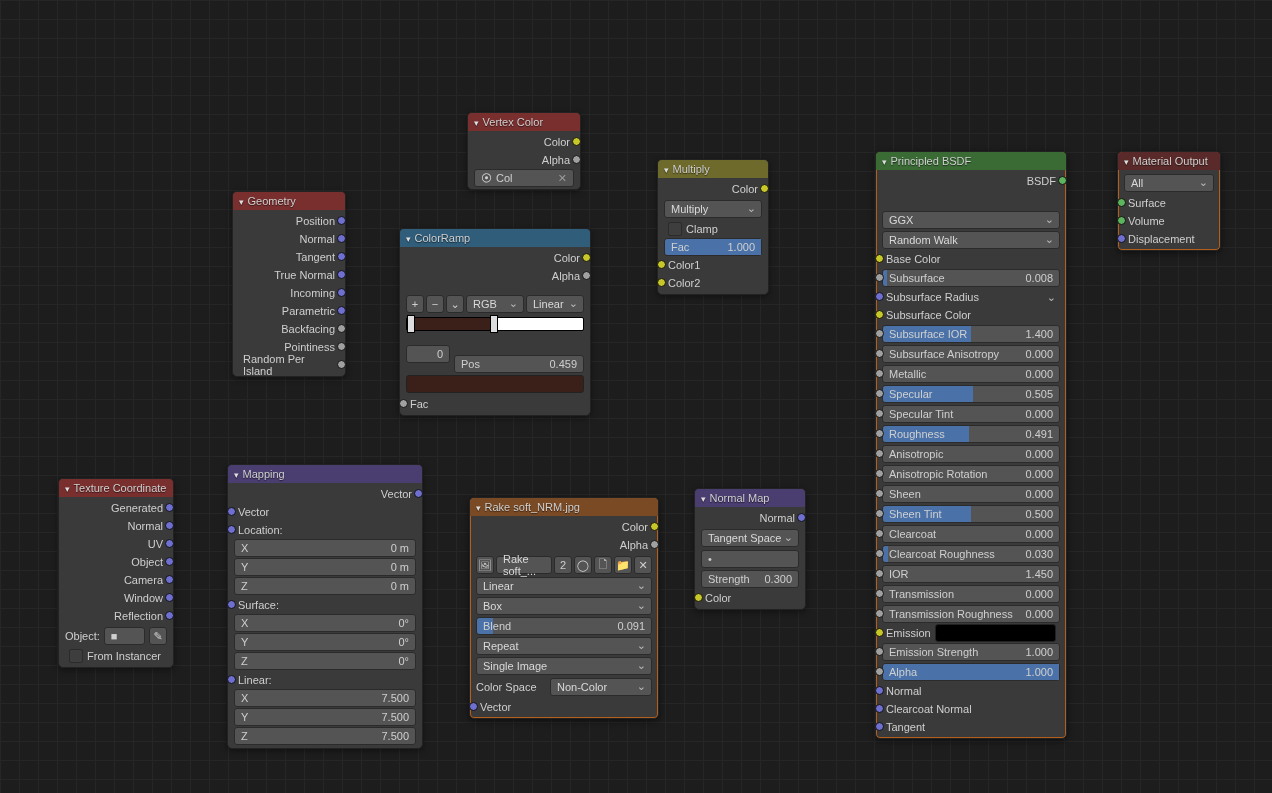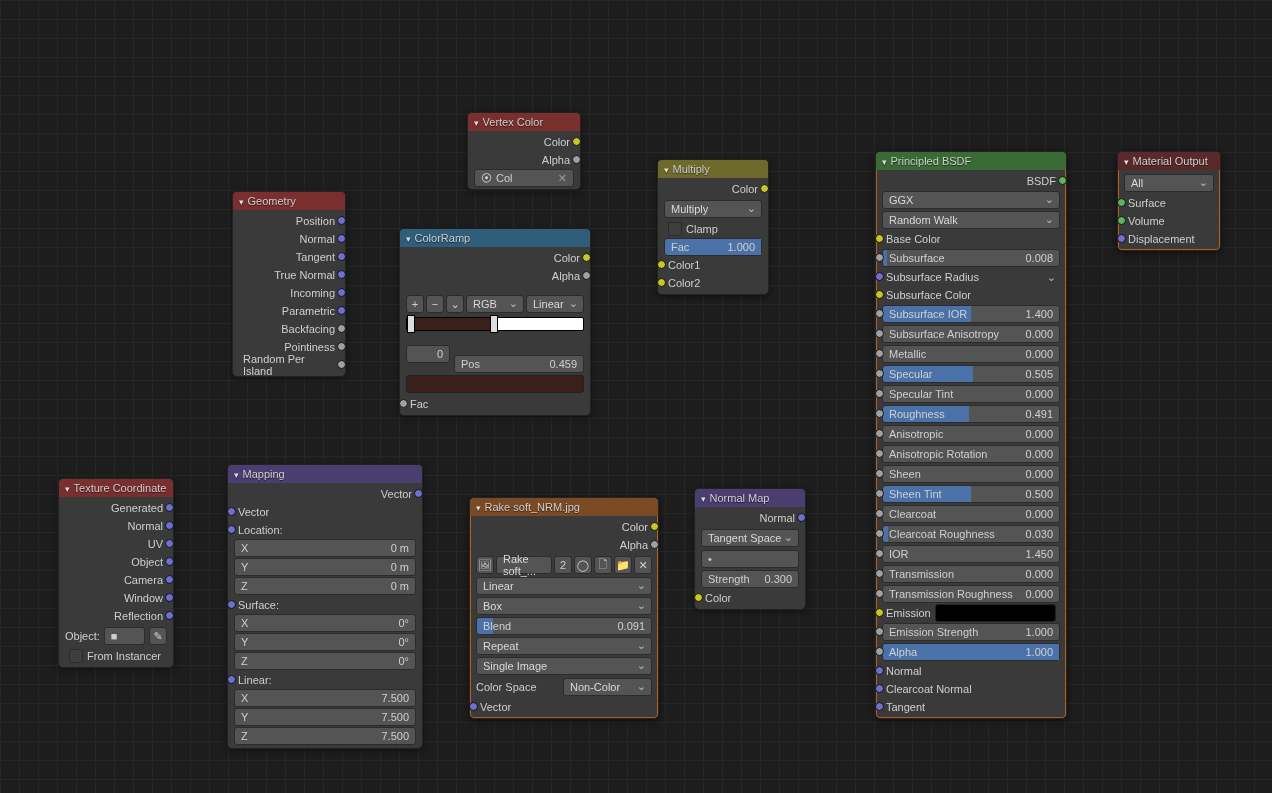--- a/index.html
+++ b/index.html
@@ -238,21 +238,21 @@
 <div class="node sel" style="left:875px; top:151px; width:192px;text-align:center;">
   <div class="title hdr-green">
       <span class="tri"></span>
       <span>Principled BSDF</span>
     </div>
   <div class="body" id="pbody">
     <div class="row r">
         <span>BSDF</span>
         <span class="sock out shader"></span>
       </div>
-    <div style="padding:1px 2px;">
+    <div style="padding:1px 2px;margin-top:20px;">
         <div class="select">GGX</div>
       </div>
     <div style="padding:1px 2px;">
         <div class="select">Random Walk</div>
       </div>
   <div class="row l">
         <span class="sock in color"></span>
         <span>Base Color</span>
       </div>
       <div style="padding: 1px 2px; position: relative;">
@@ -604,21 +604,21 @@
           <span class="lbl">Blend</span>
           <span class="val">0.091</span>
         </div>
     </div>
     <div style="padding:1px 2px;">
         <div class="select">Repeat</div>
       </div>
     <div style="padding:1px 2px;">
         <div class="select">Single Image</div>
       </div>
-    <div class="twocol" style="padding:2px; gap:19px;">
+    <div class="twocol" style="padding:2px; gap:6px;">
       <span style="width:68px;">Color Space</span>
       <div class="select" style="flex:1;">Non-Color</div>
     </div>
     <div class="row l">
         <span class="sock in vec"></span>
         <span>Vector</span>
       </div>
   </div>
 </div>
 

